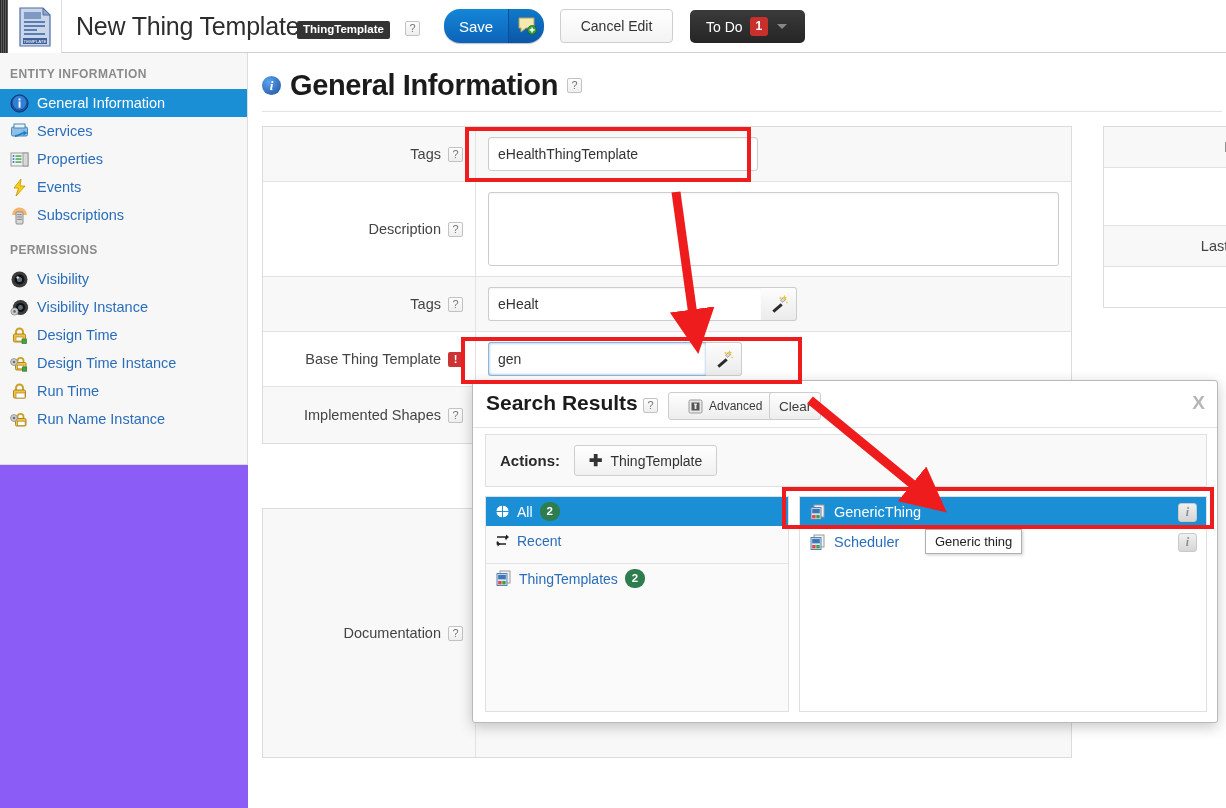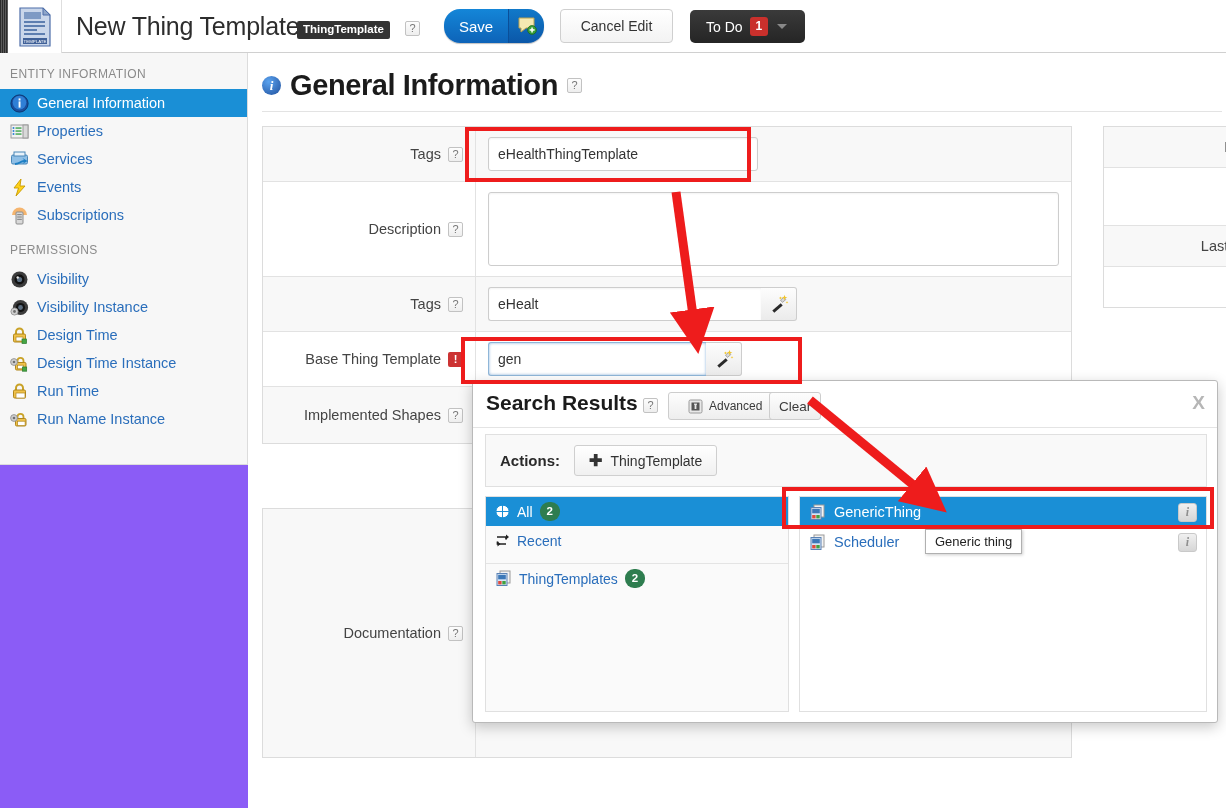--- a/index.html
+++ b/index.html
@@ -79,21 +79,21 @@
     width:0;height:0;border-left:5px solid transparent;border-right:5px solid transparent;
     border-top:5px solid #888; margin-left:2px;
   }
 
   
   .sidebar {
     position: absolute; left: 0; top: 53px; width: 248px; height: 412px;
     background: #f7f7f7; border-right: 1px solid #dcdcdc; border-bottom: 1px solid #dcdcdc;
   }
   .side-group {
-    font-size: 12px; font-weight: normal; color: #8a8a8a; letter-spacing: .4px;
+    font-size: 12px; font-weight: bold; color: #8a8a8a; letter-spacing: .4px;
     padding: 14px 0 8px 10px; text-transform: uppercase;
   }
   .side-item {
     display: flex; align-items: center; gap: 8px; height: 28px;
     padding-left: 10px; font-size: 14.5px; color: #2a6ebb; cursor: pointer;
   }
   .side-item.active { background: #1a8fd6; color: #fff; }
   .side-ic { width: 19px; height: 19px; flex: none; position: relative; }
 
   
@@ -301,42 +301,42 @@
           <rect x="8.6" y="7.4" width="1.9" height="6.2" fill="#fff"></rect>
           <rect x="8.6" y="4.4" width="1.9" height="2.1" fill="#fff"></rect>
         </svg>
       </span>
       <span>General Information</span>
     </div>
 
     <div class="side-item">
       <span class="side-ic">
         <svg width="19" height="19" viewBox="0 0 19 19">
+          <rect x="1.5" y="5" width="16" height="9" rx="1.5" fill="#8fbfe6" stroke="#4a87b8"></rect>
+          <rect x="4" y="2" width="11" height="4" fill="#e8f2fa" stroke="#4a87b8"></rect>
+          <path d="M5 13c4 0 6-3 9-3l-1.5-2 5 3-5 3 1.5-2c-3 0-5 3-9 3z" fill="#1d7fc4"></path>
+        </svg>
+      </span>
+      <span>Services</span>
+    </div>
+
+    <div class="side-item">
+      <span class="side-ic">
+        <svg width="19" height="19" viewBox="0 0 19 19">
           <rect x="1" y="3" width="17" height="13" fill="#f2f2f2" stroke="#9a9a9a"></rect>
           <rect x="13" y="3" width="5" height="13" fill="#d9d9d9" stroke="#9a9a9a"></rect>
           <circle cx="3.5" cy="6" r="1" fill="#2f7fd6"></circle>
             <rect x="5.5" y="5.4" width="6" height="1.3" fill="#2f9f3f"></rect>
           <circle cx="3.5" cy="9" r="1" fill="#2f7fd6"></circle>
             <rect x="5.5" y="8.4" width="6" height="1.3" fill="#2f9f3f"></rect>
           <circle cx="3.5" cy="12" r="1" fill="#2f7fd6"></circle>
             <rect x="5.5" y="11.4" width="6" height="1.3" fill="#2f9f3f"></rect>
         </svg>
       </span>
       <span>Properties</span>
-    </div>
-
-    <div class="side-item">
-      <span class="side-ic">
-        <svg width="19" height="19" viewBox="0 0 19 19">
-          <rect x="1.5" y="5" width="16" height="9" rx="1.5" fill="#8fbfe6" stroke="#4a87b8"></rect>
-          <rect x="4" y="2" width="11" height="4" fill="#e8f2fa" stroke="#4a87b8"></rect>
-          <path d="M5 13c4 0 6-3 9-3l-1.5-2 5 3-5 3 1.5-2c-3 0-5 3-9 3z" fill="#1d7fc4"></path>
-        </svg>
-      </span>
-      <span>Services</span>
     </div>
 
     <div class="side-item">
       <span class="side-ic">
         <svg width="19" height="19" viewBox="0 0 19 19">
           <polygon points="11,1 4,10 8.5,10 6,18 15,8 10,8" fill="#ffd21a" stroke="#c79a00" stroke-width=".9"></polygon>
         </svg>
       </span>
       <span>Events</span>
     </div>

